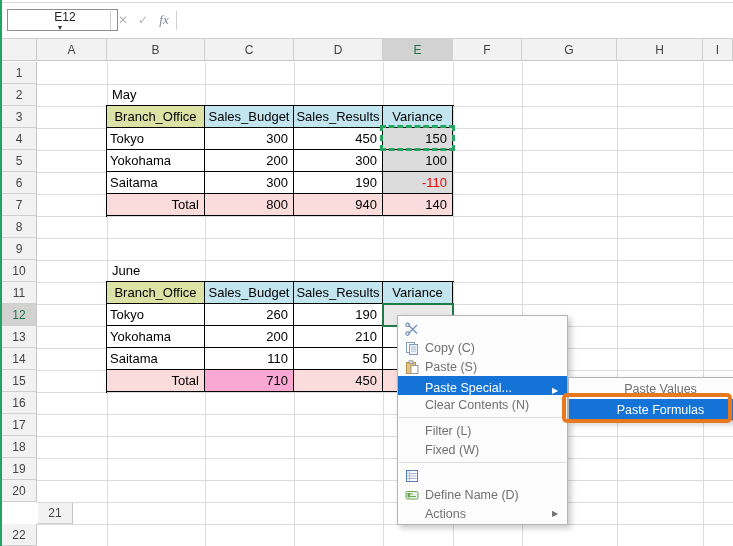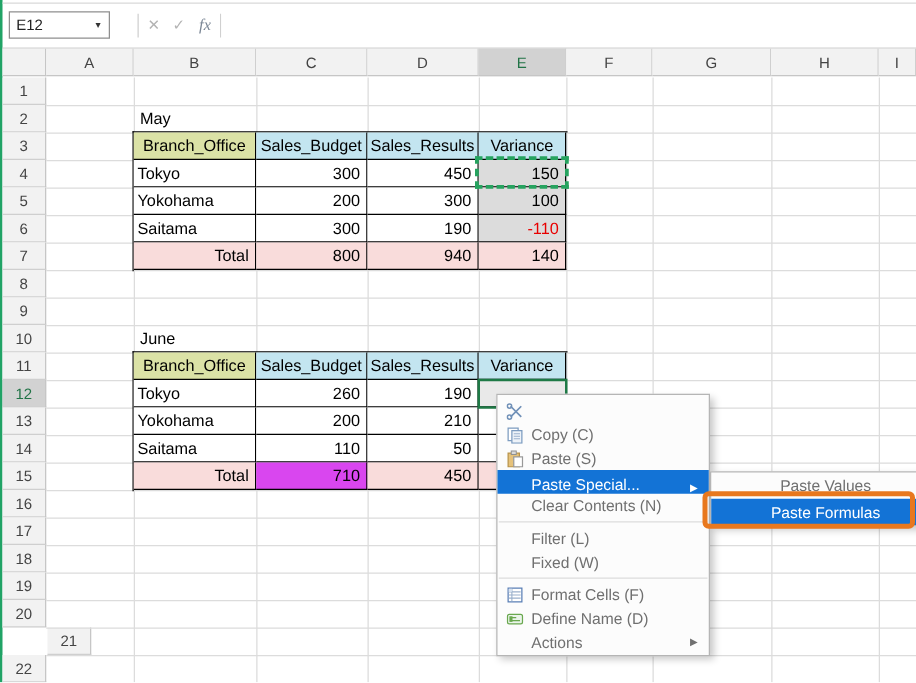--- a/index.html
+++ b/index.html
@@ -2,22 +2,22 @@
 <html><head>
 <meta charset="utf-8">
 <style>
   html,body{margin:0;padding:0;background:#fff;}
   .screen{position:relative;width:733px;height:546px;overflow:hidden;background:#fff;
           font-family:"Liberation Sans","DejaVu Sans",sans-serif;}
   .edge-left{position:absolute;left:0;top:0;width:2px;height:546px;background:#21a366;}
   .topline{position:absolute;left:2px;top:2px;width:731px;height:1px;background:#d9d9d9;}
   .strip-bottom{position:absolute;left:2px;top:38px;width:731px;height:1px;background:#d0d0d0;}
 
-  .namebox{position:absolute;left:7px;top:9px;width:81px;height:22px;border:1px solid #8f8f8f;
-           background:#fff;box-sizing:border-box;display:flex;align-items:center;}
+  .namebox{position:absolute;left:7px;top:9px;width:111px;height:22px;border:1px solid #8f8f8f;
+           background:#fff;box-sizing:border-box;display:flex;align-items:center;flex-direction:column;}
   .nb-val{padding-left:5px;font-size:12px;color:#222;flex:1;}
   .nb-arrow{font-size:7px;color:#333;padding-right:5px;}
   .vdiv{position:absolute;top:11px;width:1px;height:19px;background:#d0d0d0;}
   .d1{left:110px;} .d2{left:176px;}
   .fbtn{position:absolute;top:9px;height:22px;line-height:22px;text-align:center;width:18px;
         color:#b3b3b3;font-size:12px;}
   .cancel{left:114px;} .confirm{left:134px;}
   .fx{left:154px;width:20px;font-family:"Liberation Serif",serif;font-style:italic;
       font-size:13px;color:#7b8796;}
   .formulabar{position:absolute;left:177px;top:9px;width:554px;height:22px;background:#fff;}
@@ -193,21 +193,21 @@
         <div class="tcell tc-right" style="left: 276px; top: 22px; width: 70px; background: rgb(233, 233, 233);"></div>
         <div class="tcell tc-left" style="left: 0px; top: 44px; width: 98px; background: rgb(255, 255, 255);">Yokohama</div>
         <div class="tcell tc-right" style="left: 98px; top: 44px; width: 89px; background: rgb(255, 255, 255);">200</div>
         <div class="tcell tc-right" style="left: 187px; top: 44px; width: 89px; background: rgb(255, 255, 255);">210</div>
         <div class="tcell tc-right" style="left: 276px; top: 44px; width: 70px; background: rgb(255, 255, 255);"></div>
         <div class="tcell tc-left" style="left: 0px; top: 66px; width: 98px; background: rgb(255, 255, 255);">Saitama</div>
         <div class="tcell tc-right" style="left: 98px; top: 66px; width: 89px; background: rgb(255, 255, 255);">110</div>
         <div class="tcell tc-right" style="left: 187px; top: 66px; width: 89px; background: rgb(255, 255, 255);">50</div>
         <div class="tcell tc-right" style="left: 276px; top: 66px; width: 70px; background: rgb(255, 255, 255);"></div>
         <div class="tcell tc-right" style="left: 0px; top: 88px; width: 98px; background: rgb(249, 220, 219);">Total</div>
-        <div class="tcell tc-right" style="left: 98px; top: 88px; width: 89px; background: #d946ef;">710</div>
+        <div class="tcell tc-right" style="left: 98px; top: 88px; width: 89px; background: #f9a8d4;">710</div>
         <div class="tcell tc-right" style="left: 187px; top: 88px; width: 89px; background: rgb(249, 220, 219);">450</div>
         <div class="tcell tc-right" style="left: 276px; top: 88px; width: 70px; background: rgb(249, 220, 219);"></div>
       </div>
     </div>
 
   <div class="ants" style="border-color: rgb(38, 163, 95);"></div>
   <div class="selbox" style="border-color: rgb(30, 122, 70);"></div>
 
   <div class="menu" id="ctxmenu">
       <div class="menu-item">
@@ -265,21 +265,20 @@
       </div>
       <div class="sep"></div>
       <div class="menu-item">
         <span class="mi-icon">
           <svg width="14" height="14" viewBox="0 0 14 14">
             <rect x="1.5" y="1.5" width="11" height="11" fill="#fff" stroke="#5a7fb5"></rect>
             <path d="M4.5 2v10 M2 4.5h9.5 M2 7h9.5 M2 9.5h9.5" stroke="#9ab0cc" stroke-width="0.9"></path>
             <rect x="2" y="2" width="2.5" height="2.5" fill="#d9e4f2"></rect>
           </svg>
         </span>
-        <span class="mi-label">Format Cells (F)</span>
         <span class="mi-arrow"></span>
       </div>
       <div class="menu-item">
         <span class="mi-icon">
           <svg width="14" height="14" viewBox="0 0 14 14">
             <rect x="1" y="3.5" width="12" height="7.5" rx="1.5" fill="#eaf4ea" stroke="#6aa84f"></rect>
             <path d="M3 6h5 M3 8.5h8" stroke="#6aa84f" stroke-width="1"></path>
             <rect x="2.5" y="5" width="2.5" height="4.5" fill="#6aa84f"></rect>
           </svg>
         </span>

